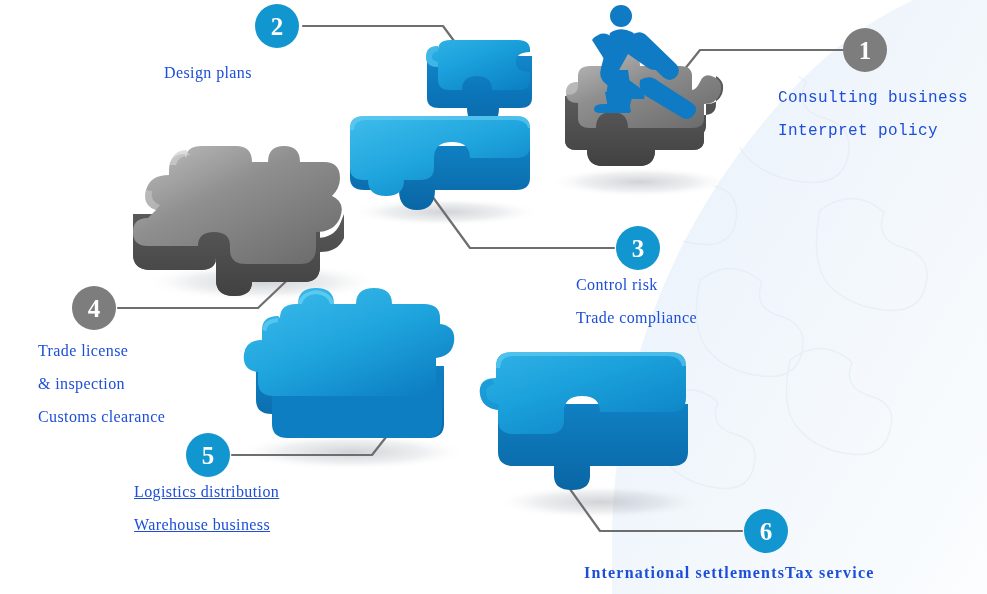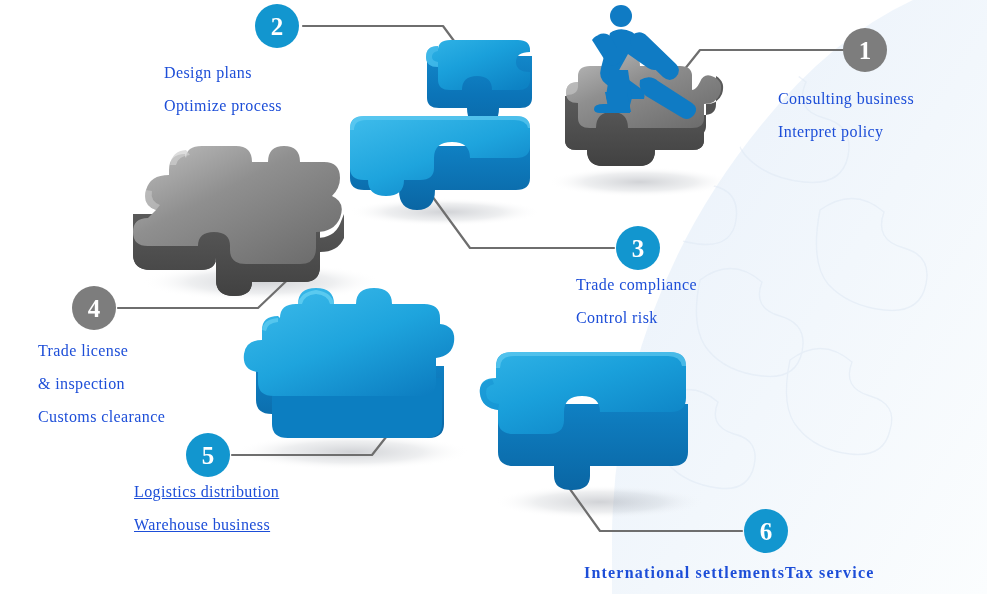--- a/index.html
+++ b/index.html
@@ -287,39 +287,38 @@
                Q482,408 480,394 Q478,378 496,378
                L496,366 Q496,352 512,352 Z" fill="url(#blueTop)"></path>
 
       <path d="M512,352 L670,352 Q686,352 686,366 L682,366 Q680,356 668,356 L514,356 Q500,356 500,368 L496,368 Q496,352 512,352 Z" fill="#6fd2f4" opacity="0.55"></path>
       <path d="M498,410 Q482,408 480,394 Q478,382 492,379 L494,384 Q485,386 486,394 Q487,403 499,404 Z" fill="#1390cf" opacity="0.5"></path>
     </g>
   </svg>
 
   <div class="callout">
     <div class="badge gray" style="left:843px; top:28px;">1</div>
-    <div class="labels" style="left:778px; top:82px;">
+    <div class="labels" style="left:778px; top:82px;font-family:Liberation Mono, monospace;">
       <div>Consulting business</div>
       <div>Interpret policy</div>
     </div>
   </div>
 
   <div class="callout">
     <div class="badge blue" style="left:255px; top:4px;">2</div>
     <div class="labels" style="left:164px; top:56px;">
       <div>Design plans</div>
-      <div>Optimize process</div>
     </div>
   </div>
 
   <div class="callout">
     <div class="badge blue" style="left:616px; top:226px;">3</div>
     <div class="labels" style="left:576px; top:268px;">
+      <div>Control risk</div>
       <div>Trade compliance</div>
-      <div>Control risk</div>
     </div>
   </div>
 
   <div class="callout">
     <div class="badge gray" style="left:72px; top:286px;">4</div>
     <div class="labels" style="left:38px; top:334px;">
       <div>Trade license</div>
       <div>&amp; inspection</div>
       <div>Customs clearance</div>
     </div>

